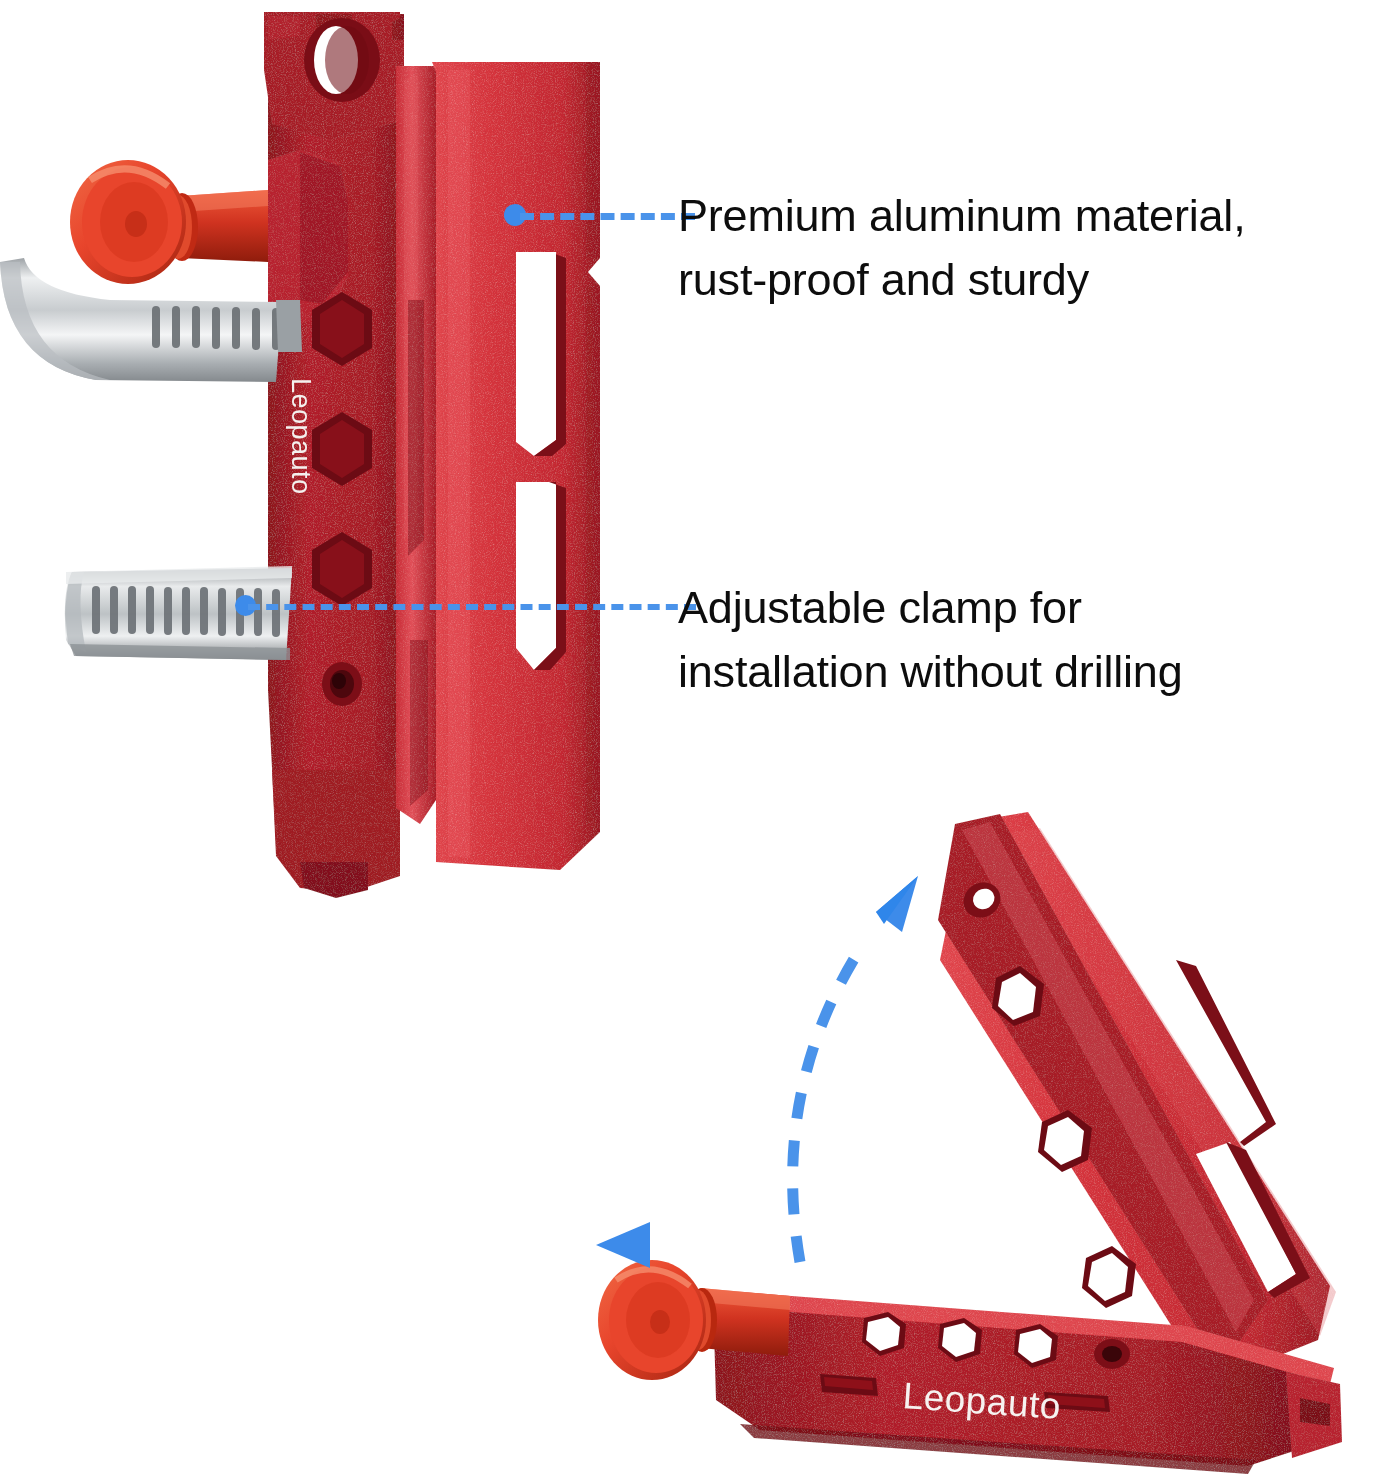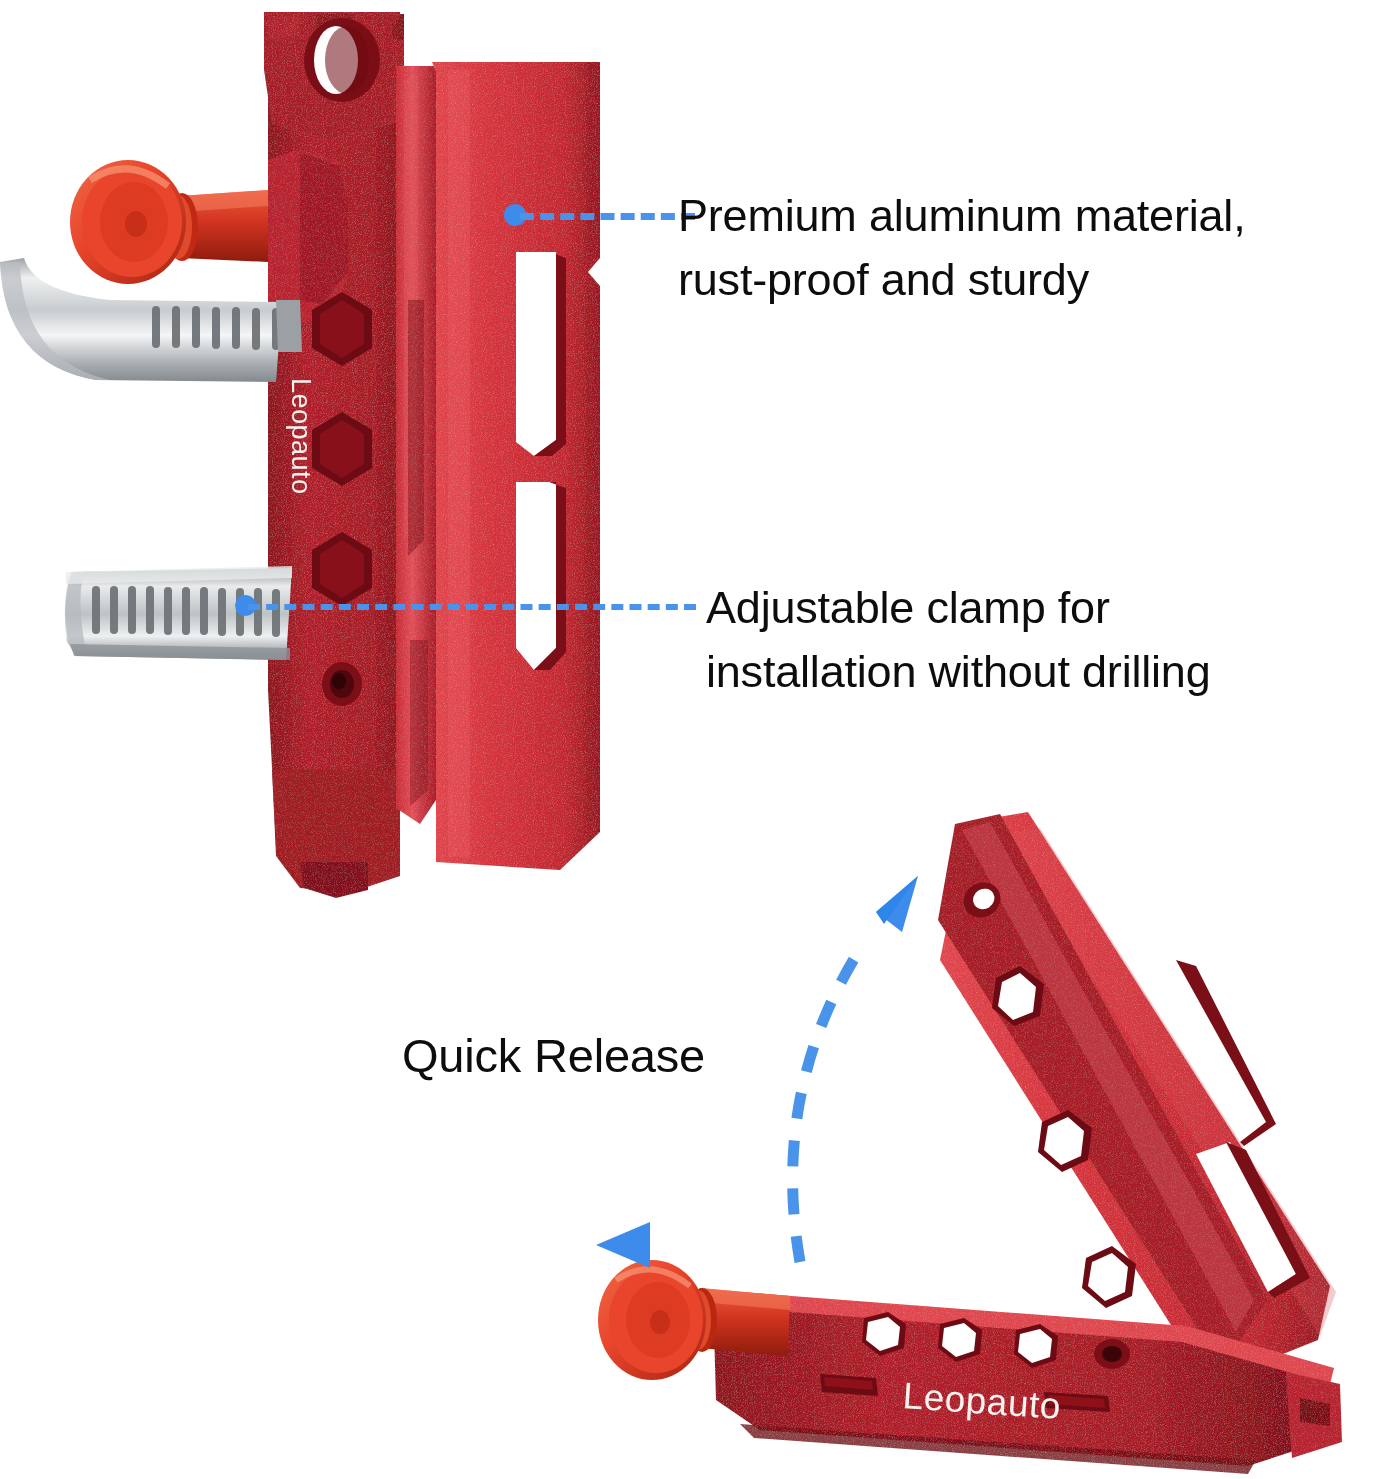--- a/index.html
+++ b/index.html
@@ -23,21 +23,21 @@
     position: absolute;
     color: #0d0d0d;
     font-family: "Liberation Sans", sans-serif;
     font-size: 45px;
     line-height: 1.42;
     font-weight: 400;
     letter-spacing: -0.2px;
     white-space: pre-line;
   }
   #callout-1-text { left: 678px; top: 184px; width: 620px; }
-  #callout-2-text { left: 706px; top: 576px; width: 620px; }
+  #callout-2-text { left: 678px; top: 576px; width: 620px; }
 
   #quick-release-label {
     position: absolute;
     left: 402px;
     top: 1028px;
     color: #0d0d0d;
     font-family: "Liberation Sans", sans-serif;
     font-size: 47px;
     line-height: 1.2;
     letter-spacing: -0.2px;
@@ -445,15 +445,14 @@
 
   <div id="leader-dot-2" class="leader-dot"></div>
   <div id="leader-line-2" class="leader-line"></div>
 
   <div id="callout-1-text" class="callout-text">Premium aluminum material,
 rust-proof and sturdy</div>
 
   <div id="callout-2-text" class="callout-text">Adjustable clamp for
 installation without drilling</div>
 
-  <div id="quick-release-label">Quick Release</div>
 
 </div>
 
 </body></html>

